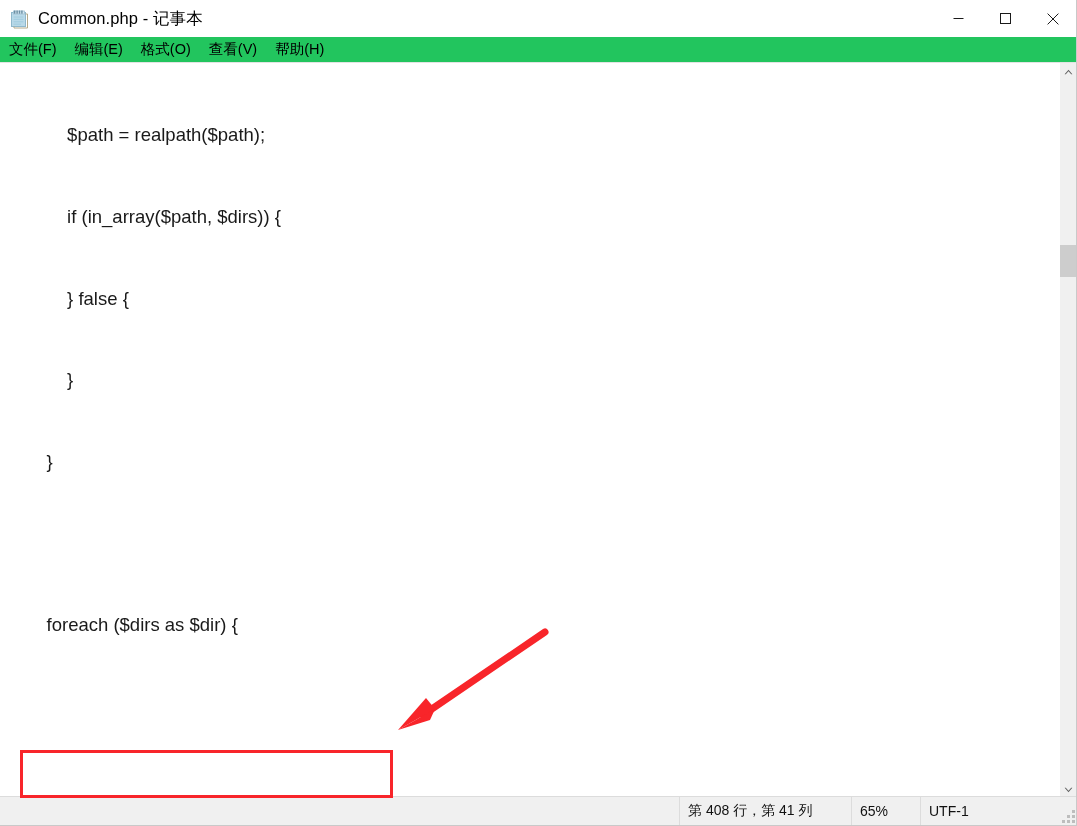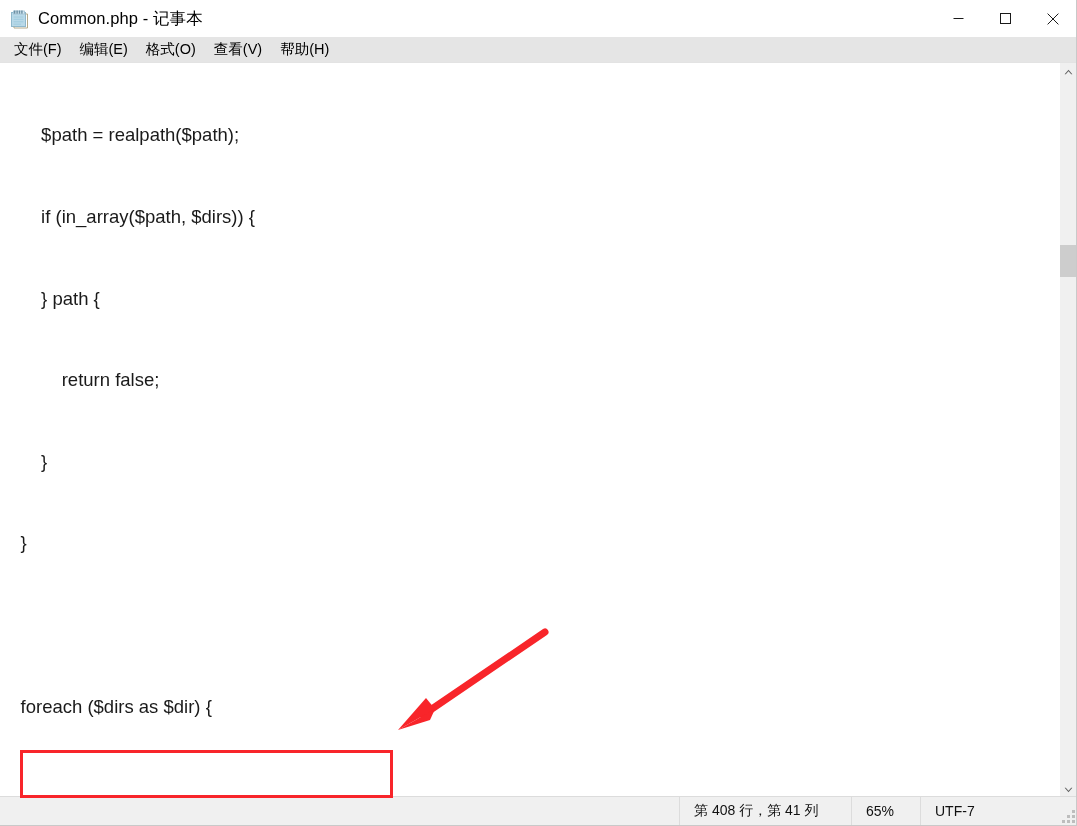--- a/index.html
+++ b/index.html
@@ -61,24 +61,23 @@
     align-items: center;
     justify-content: center;
     background: transparent;
     border: none;
     padding: 0;
   }
 
   
   .menubar {
     height: 25px;
-    background: #e5e5e5;
-    display: flex;
-    align-items: center;
-    padding-left: 5px;
+    background: #22c55e;
+    display: flex;
+    align-items: center;
     user-select: none;
   }
   .menu-item {
     font-size: 14.5px;
     color: #000000;
     padding: 2px 9px 3px 9px;
     white-space: nowrap;
     line-height: 18px;
   }
 
@@ -102,21 +101,21 @@
   .code {
     margin: 0;
     padding: 4px 0 0 0;
     font-family: "Liberation Sans", "DejaVu Sans", sans-serif;
     font-size: 18.5px;
     line-height: 27.2px;
     color: #1a1a1a;
     white-space: pre;
     letter-spacing: 0px;
   }
-  .code .ln { display: block; height: 27.2px; }
+  .code .ln { display: block; height: 27.2px; padding-left: 26px; }
 
   
   .vscroll {
     position: absolute;
     right: 0;
     top: 0;
     width: 17px;
     height: 100%;
     background: #f0f0f0;
     border-left: 1px solid #ffffff;
@@ -153,21 +152,21 @@
     align-items: stretch;
     user-select: none;
   }
   .status-spacer { flex: 1 1 auto; }
   .status-cell {
     display: flex;
     align-items: center;
     font-size: 14px;
     color: #111111;
     border-left: 1px solid #dcdcdc;
-    padding-left: 14px;
+    padding-left: 8px;
     box-sizing: border-box;
     white-space: nowrap;
   }
   .cell-pos   { width: 172px; }
   .cell-zoom  { width: 69px;  }
   .cell-eol   { width: 136px; }
   .cell-enc   { width: 140px; }
   .grip {
     width: 17px;
     position: relative;
@@ -245,22 +244,21 @@
     <div class="menu-item">查看(V)</div>
     <div class="menu-item">帮助(H)</div>
   </div>
 
   <div class="editor-wrap">
 
     <div class="editor-canvas">
       <div class="code">
         <span class="ln">        $path = realpath($path);</span>
         <span class="ln">        if (in_array($path, $dirs)) {</span>
-        <span class="ln">        } path {</span>
-        <span class="ln">            return false;</span>
+        <span class="ln">        } false {</span>
         <span class="ln">        }</span>
         <span class="ln">    }</span>
         <span class="ln"></span>
         <span class="ln">    foreach ($dirs as $dir) {</span>
         
         
         
         
         
         
@@ -290,21 +288,21 @@
             <path d="M4.5 5.2 L0.6 0.8 L1.8 0.8 L4.5 3.7 L7.2 0.8 L8.4 0.8 Z" fill="#606060"></path>
           </svg>
       </div>
     </div>
   </div>
 
   <div class="statusbar">
     <div class="status-spacer"></div>
     <div class="status-cell cell-pos">第 408 行，第 41 列</div>
     <div class="status-cell cell-zoom">65%</div>
-    <div class="status-cell cell-enc">UTF-7</div>
+    <div class="status-cell cell-enc">UTF-1</div>
     <div class="grip">
       <i style="right:2px;  bottom:2px;"></i>
       <i style="right:7px;  bottom:2px;"></i>
       <i style="right:12px; bottom:2px;"></i>
       <i style="right:2px;  bottom:7px;"></i>
       <i style="right:7px;  bottom:7px;"></i>
       <i style="right:2px;  bottom:12px;"></i>
     </div>
   </div>
 

